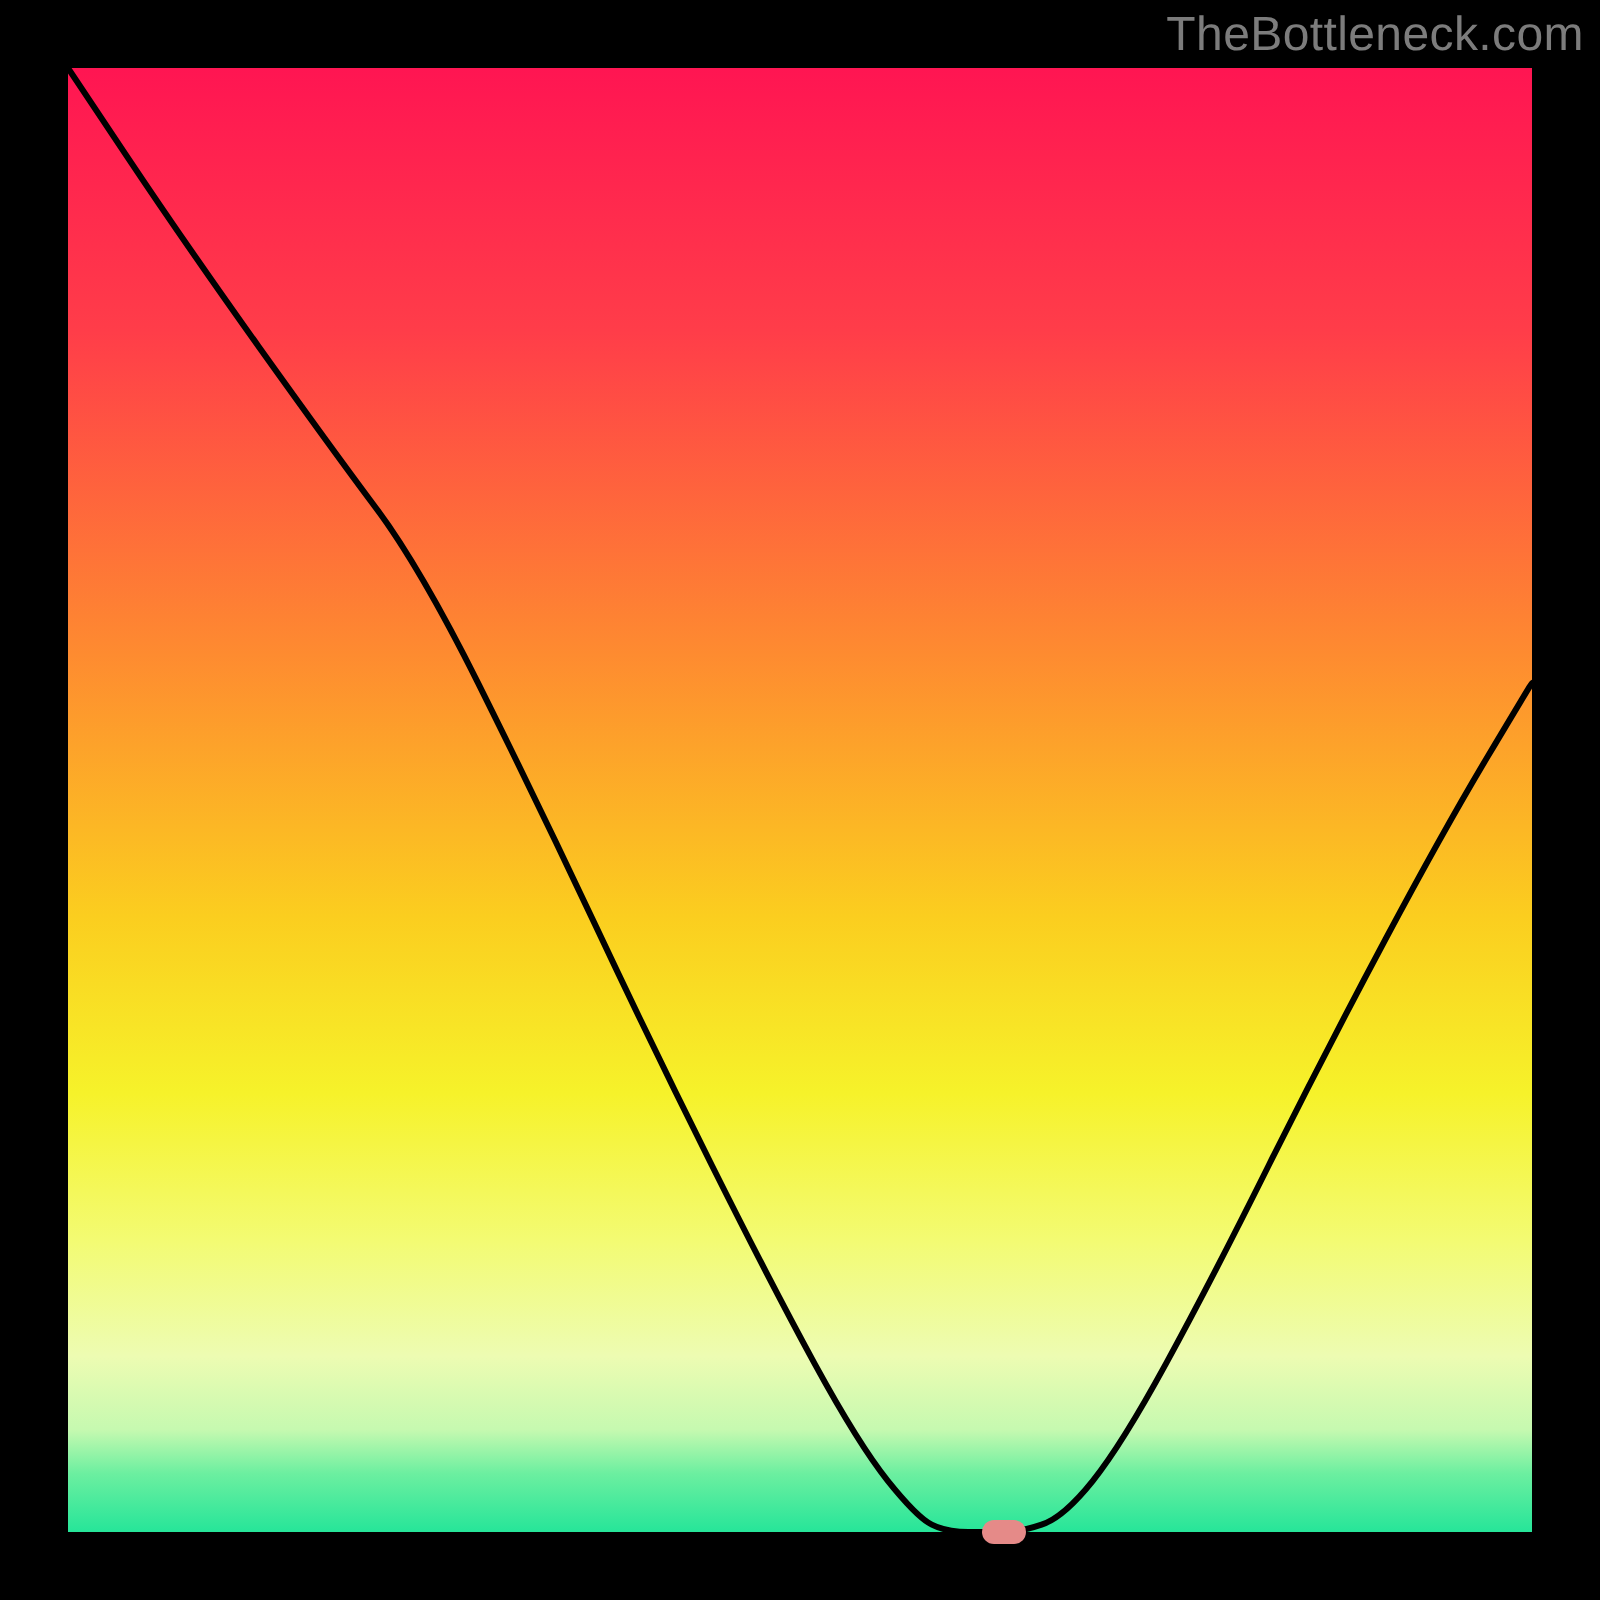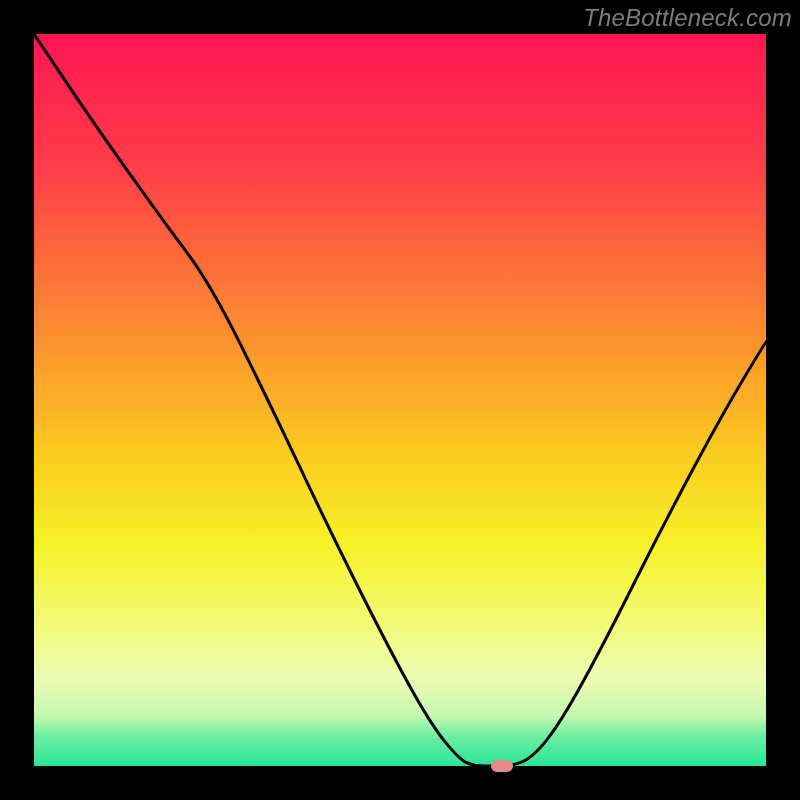--- a/index.html
+++ b/index.html
@@ -2,21 +2,20 @@
 <html><head>
 <meta charset="utf-8">
 <style>
   * { margin: 0; padding: 0; box-sizing: border-box; }
   html, body { width: 800px; height: 800px; overflow: hidden; background: #000; }
   .chart-container {
     position: relative;
     width: 800px;
     height: 639px;
     background: #000;
-    font-style: italic;
   }
   .watermark {
     position: absolute;
     top: 4px;
     right: 8px;
     font-family: Arial, Helvetica, sans-serif;
     font-size: 24px;
     font-weight: 500;
     color: #7c7c7c;
     letter-spacing: 0.2px;

